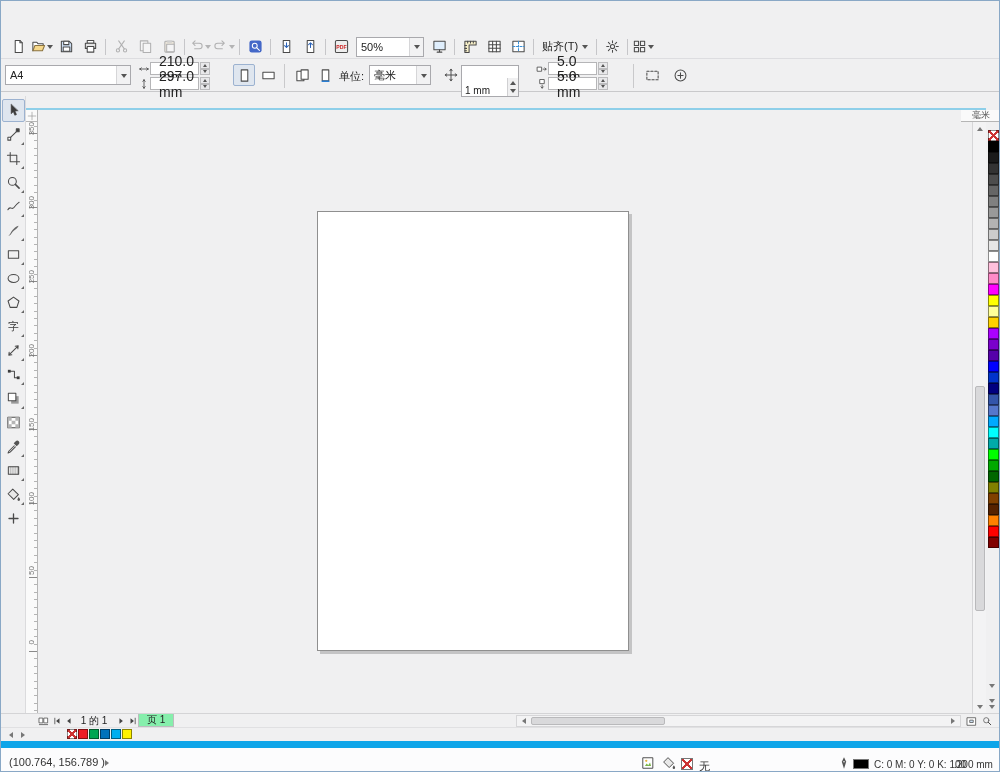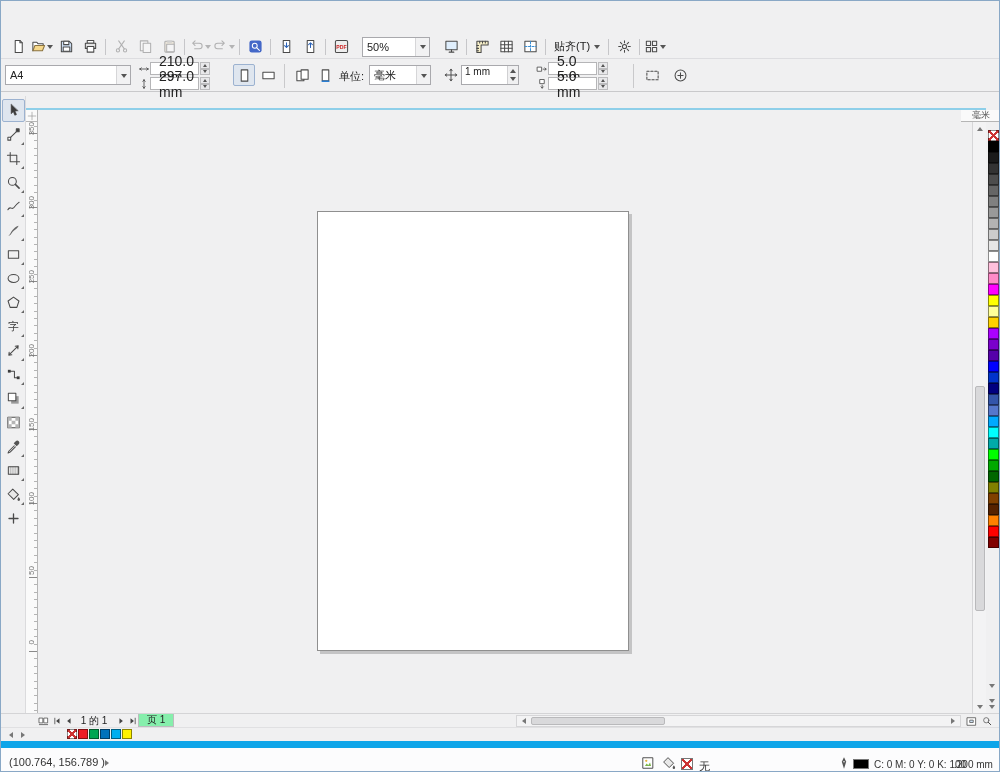--- a/index.html
+++ b/index.html
@@ -33,42 +33,42 @@
   .tbtn{position:relative;min-width:24px;height:22px;display:flex;align-items:center;justify-content:center;border-radius:2px;}
   .tbtn.disabled{opacity:.38;}
   .tbtn .dd{display:none;}
   .tbtn .dd.on{display:inline-block;width:0;height:0;border:3px solid transparent;border-top:4px solid #555;margin:4px 0 0 1px;}
   .tbtn.sep{min-width:7px;width:7px;pointer-events:none;}
   .tbtn.sep::before{content:"";width:1px;height:16px;background:#c6c6c9;margin:auto;}
   .combo{display:flex;align-items:center;background:#fff;border:1px solid #a9a9ad;height:20px;}
   .combo .val{flex:1;padding:0 4px;font-size:11px;white-space:nowrap;overflow:hidden;}
   .combo .ca{width:14px;height:100%;display:flex;align-items:center;justify-content:center;border-left:1px solid #d6d6d8;background:#f2f2f3;}
   .combo .ca::before{content:"";border:3.5px solid transparent;border-top:4px solid #555;margin-top:4px;}
-  .zoomcombo{width:68px;margin:0 9px;}
+  .zoomcombo{width:68px;margin:0 3px;}
   .snapbtn{display:flex;align-items:center;height:20px;padding:0 5px;border-radius:2px;font-size:11px;}
   .snapbtn::after{content:"";border:3.5px solid transparent;border-top:4px solid #555;margin:4px 0 0 4px;}
 
   
   .propbar{position:absolute;top:58px;left:0;right:0;height:33px;background:#f0f0f1;border-bottom:1px solid #c9c9cb;}
   .ps-combo{left:4px;top:6px;width:126px;}
   .dims{left:136px;top:2px;width:86px;}
   .dimrow{display:flex;align-items:center;height:15px;margin-bottom:0;}
   .dimrow .ic{width:13px;}
   .dimval{width:49px;background:#fff;border:1px solid #b5b5b7;height:13px;font-size:14px;padding:0 8px;display:flex;align-items:center;}
   .spmini{display:flex;flex-direction:column;width:10px;height:13px;margin-left:1px;}
   .spmini i{flex:1;background:#e8e8ea;border:1px solid #bcbcbe;}
   .spmini i.su::before{content:"";border:2.5px solid transparent;border-bottom:3px solid #555;margin-top:-2px;}
   .spmini i.sd::before{content:"";border:2.5px solid transparent;border-top:3px solid #555;margin-bottom:-2px;}
   .pbtn{position:absolute;width:22px;height:22px;top:5px;display:flex;align-items:center;justify-content:center;border:1px solid transparent;border-radius:2px;}
   .pbtn.pressed{background:#dfe6ef;border-color:#9cb2d0;}
   .vsep{position:absolute;width:1px;height:24px;background:#c9c9cb;top:5px;}
   .unitslabel{position:absolute;left:338px;top:10px;font-size:11px;}
   .units-combo{left:368px;top:6px;width:62px;}
   .nudge-ic{left:443px;top:9px;}
-  .nudgebox{left:460px;top:6px;width:58px;display:flex;align-items:flex-start;background:#fff;border:1px solid #a9a9ad;height:20px;}
+  .nudgebox{left:460px;top:6px;width:58px;display:flex;align-items:flex-end;background:#fff;border:1px solid #a9a9ad;height:32px;}
   .nudgebox .val{flex:1;font-size:10px;padding:0 3px;}
   .spin{display:flex;flex-direction:column;width:11px;height:18px;border-left:1px solid #d0d0d2;}
   .spin i{flex:1;background:#f0f0f1;}
   .spin .su::before{content:"";border:3px solid transparent;border-bottom:4px solid #555;margin-top:-2px;}
   .spin .sd::before{content:"";border:3px solid transparent;border-top:4px solid #555;margin-bottom:-2px;}
   .dups{left:534px;top:2px;width:92px;}
 
   
   .tabbar{position:absolute;top:91px;left:25px;right:0;height:16px;background:#eaeaec;display:flex;align-items:flex-end;padding-left:3px;}
   .tab{height:16px;display:flex;align-items:center;gap:4px;padding:0 8px;font-size:11px;

